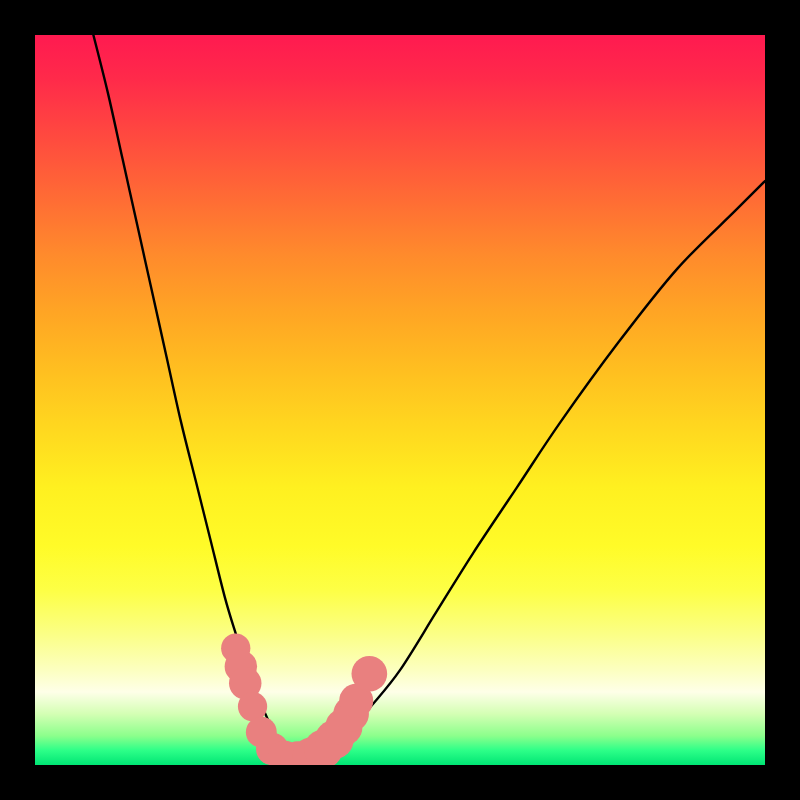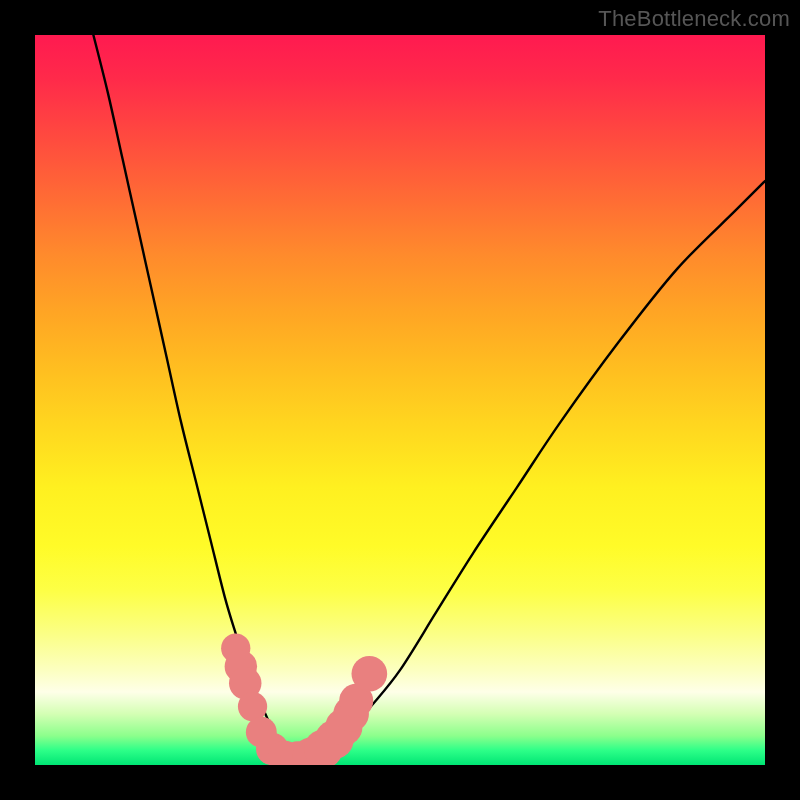--- a/index.html
+++ b/index.html
@@ -67,21 +67,20 @@
     font-weight: 500;
   }
   .dot {
     fill: #e9807f;
   }
 </style>
 </head>
 <body>
 
 <div class="frame">
-  <div class="watermark">TheBottleneck.com</div>
   <div class="plot">
     <div class="gradient"></div>
     <svg class="curve" viewBox="0 0 730 730" preserveAspectRatio="none">
       <path id="curve-path" fill="none" stroke="#000" stroke-width="2.4" stroke-linecap="round" stroke-linejoin="round" d="M 58.40 0.00 C 60.83 9.73, 68.13 37.72, 73.00 58.40 C 77.87 79.08, 82.73 102.20, 87.60 124.10 C 92.47 146.00, 97.33 167.90, 102.20 189.80 C 107.07 211.70, 111.93 233.60, 116.80 255.50 C 121.67 277.40, 126.53 299.30, 131.40 321.20 C 136.27 343.10, 141.13 366.22, 146.00 386.90 C 150.87 407.58, 155.73 425.83, 160.60 445.30 C 165.47 464.77, 170.33 484.23, 175.20 503.70 C 180.07 523.17, 185.54 546.28, 189.80 562.10 C 194.06 577.92, 197.10 587.04, 200.75 598.60 C 204.40 610.16, 208.05 621.11, 211.70 631.45 C 215.35 641.79, 219.00 651.52, 222.65 660.65 C 226.30 669.77, 230.56 679.51, 233.60 686.20 C 236.64 692.89, 238.47 696.54, 240.90 700.80 C 243.33 705.06, 245.77 708.71, 248.20 711.75 C 250.63 714.79, 252.46 717.22, 255.50 719.05 C 258.54 720.88, 262.80 722.34, 266.45 722.70 C 270.10 723.07, 273.14 722.46, 277.40 721.24 C 281.66 720.02, 285.92 719.41, 292.00 715.40 C 298.08 711.38, 306.60 704.45, 313.90 697.15 C 321.20 689.85, 327.28 681.94, 335.80 671.60 C 344.32 661.26, 354.05 650.92, 365.00 635.10 C 375.95 619.28, 389.33 596.17, 401.50 576.70 C 413.67 557.23, 424.62 538.98, 438.00 518.30 C 451.38 497.62, 467.20 474.50, 481.80 452.60 C 496.40 430.70, 508.57 411.23, 525.60 386.90 C 542.63 362.57, 564.53 332.15, 584.00 306.60 C 603.47 281.05, 622.93 255.50, 642.40 233.60 C 661.87 211.70, 686.20 189.80, 700.80 175.20 C 715.40 160.60, 725.13 150.87, 730.00 146.00"></path>
       <g id="markers">
           <circle cx="200.75" cy="613.20" r="14.64" class="dot"></circle>
           <circle cx="205.86" cy="631.45" r="16.24" class="dot"></circle>
           <circle cx="210.24" cy="648.24" r="16.24" class="dot"></circle>
           <circle cx="217.54" cy="671.60" r="14.64" class="dot"></circle>
           <circle cx="226.30" cy="697.15" r="15.44" class="dot"></circle>

